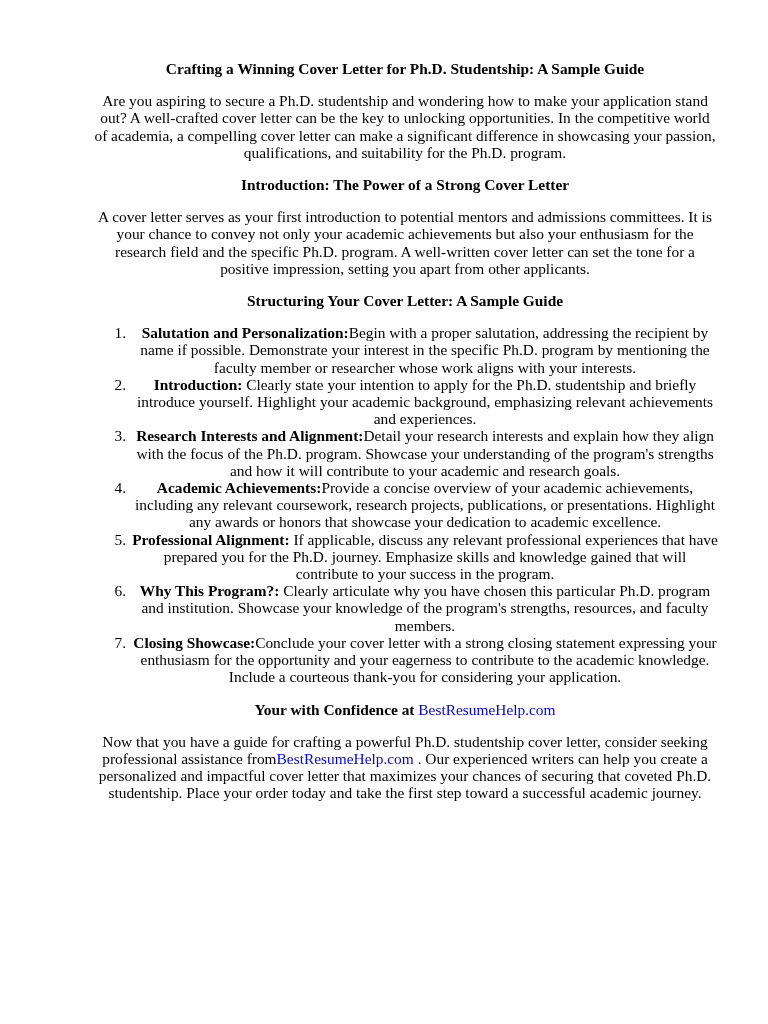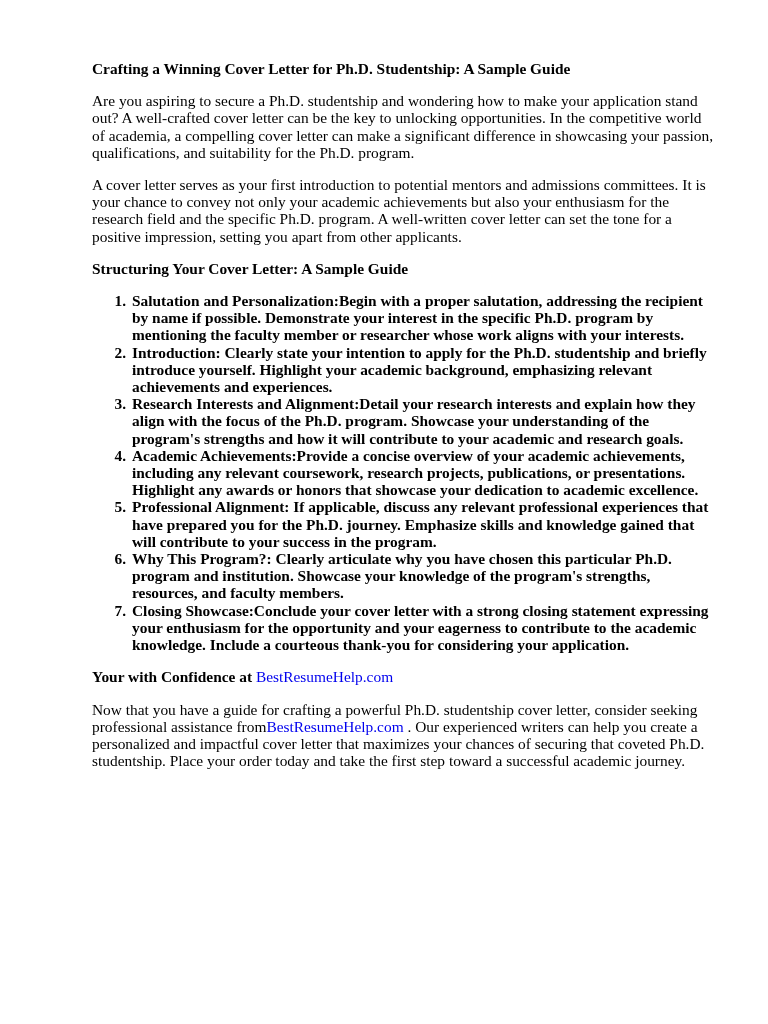--- a/index.html
+++ b/index.html
@@ -1,20 +1,20 @@
 <!DOCTYPE html>
 <html style="--link: #0000EE; --text: #000000; --background: #FFFFFF;"><head>
 <meta charset="utf-8">
 <style>
   :root {
     --link: #0000EE;
     --text: #000000;
     --background: #FFFFFF;
   }
-  * { margin: 0; padding: 0; box-sizing: border-box; }
+  * { margin: 0; padding: 0; box-sizing: border-box; text-align: center; }
   html, body {
     background: var(--background);
   }
   body {
     width: 768px;
     height: 1024px;
     overflow: hidden;
     font-family: "Liberation Serif", "DejaVu Serif", serif;
     color: var(--text);
   }
@@ -32,21 +32,20 @@
     font-weight: bold;
     margin: 15px 0;
   }
   h1 { margin-top: 0; }
   p {
     margin: 15px 0;
   }
   ol {
     margin: 15px 0;
     padding-left: 38px;
-    font-weight: bold;
   }
   ol li {
     margin: 0;
     padding-left: 2px;
   }
   .link {
     color: var(--link);
     font-weight: normal;
     text-decoration: none;
     cursor: pointer;
@@ -54,20 +53,21 @@
 </style>
 </head>
 <body>
 
 <div class="page">
 
   <h1>Crafting a Winning Cover Letter for Ph.D. Studentship: A Sample Guide</h1>
 
   <p>Are you aspiring to secure a Ph.D. studentship and wondering how to make your application stand out? A well-crafted cover letter can be the key to unlocking opportunities. In the competitive world of academia, a compelling cover letter can make a significant difference in showcasing your passion, qualifications, and suitability for the Ph.D. program.</p>
 
+  <h2>Introduction: The Power of a Strong Cover Letter</h2>
 
   <p>A cover letter serves as your first introduction to potential mentors and admissions committees. It is your chance to convey not only your academic achievements but also your enthusiasm for the research field and the specific Ph.D. program. A well-written cover letter can set the tone for a positive impression, setting you apart from other applicants.</p>
 
   <h2>Structuring Your Cover Letter: A Sample Guide</h2>
 
   <ol>
     <li><b>Salutation and Personalization:</b><span>Begin with a proper salutation, addressing the recipient by name if possible. Demonstrate your interest in the specific Ph.D. program by mentioning the faculty member or researcher whose work aligns with your interests.</span></li>
     <li><b>Introduction:</b><span> Clearly state your intention to apply for the Ph.D. studentship and briefly introduce yourself. Highlight your academic background, emphasizing relevant achievements and experiences.</span></li>
     <li><b>Research Interests and Alignment:</b><span>Detail your research interests and explain how they align with the focus of the Ph.D. program. Showcase your understanding of the program's strengths and how it will contribute to your academic and research goals.</span></li>
     <li><b>Academic Achievements:</b><span>Provide a concise overview of your academic achievements, including any relevant coursework, research projects, publications, or presentations. Highlight any awards or honors that showcase your dedication to academic excellence.</span></li>

